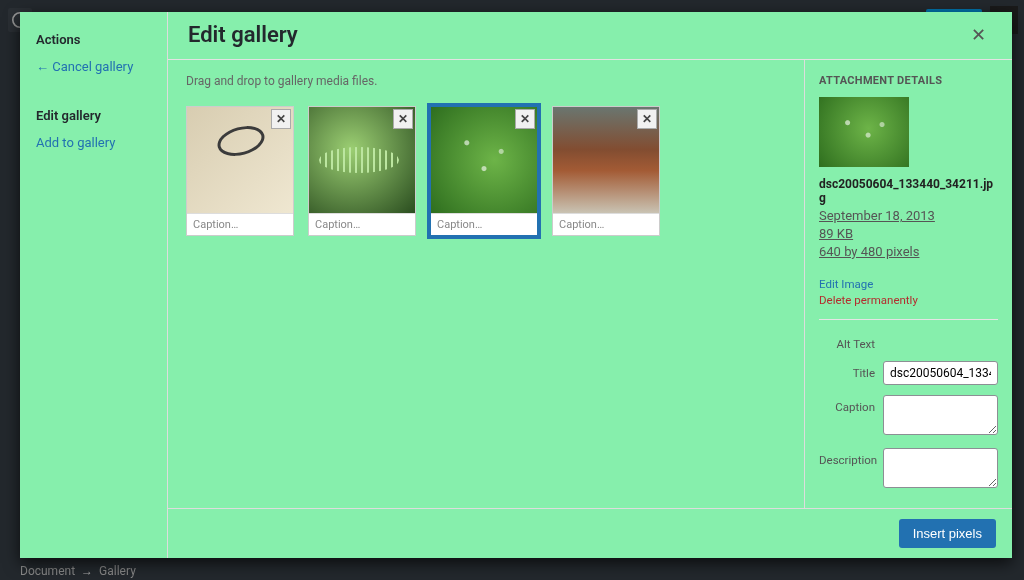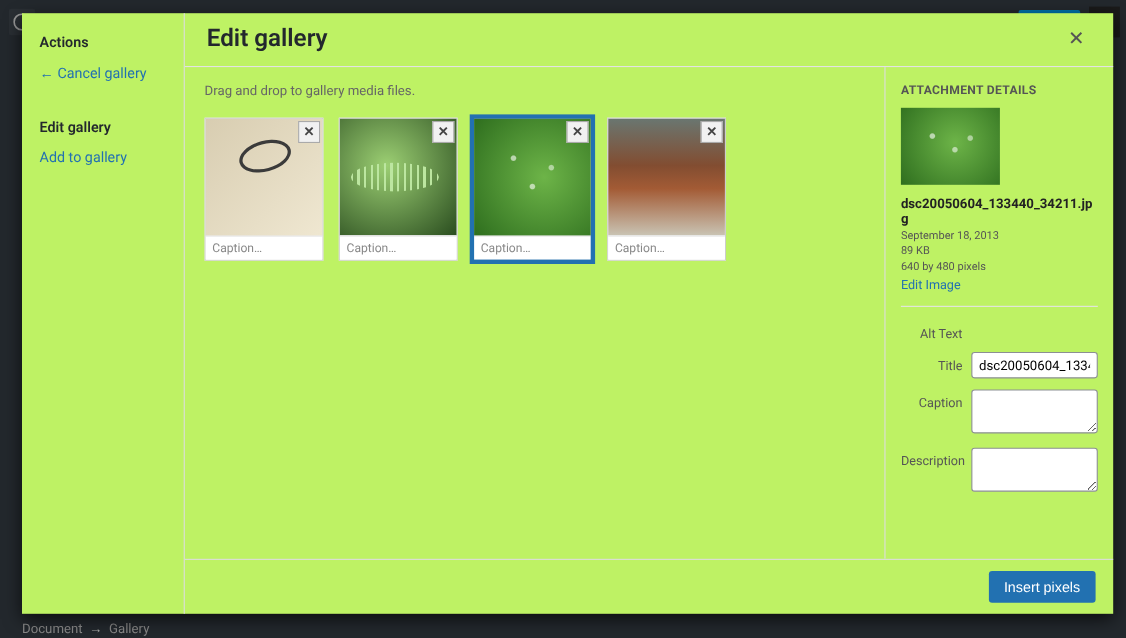--- a/index.html
+++ b/index.html
@@ -20,21 +20,21 @@
 }
 .wp-logo { width: 24px; height: 24px; background: #2a2f34; border-radius: 2px; display:flex; align-items:center; justify-content:center; }
 .backdrop-controls { position:absolute; right: 6px; top: 6px; display:flex; gap:8px; align-items:center; font-size:12px; color:#666; }
 .backdrop-btn { background:#0073aa; color:#fff; padding:4px 8px; border-radius:2px; font-size:12px; }
 .backdrop-link { color: #555; font-size:12px; }
 .backdrop-gear { width:28px; height:28px; background:#1a1a1a; display:flex; align-items:center; justify-content:center; }
 
 .modal {
   position: absolute;
   left: 20px; top: 12px; right: 12px; bottom: 22px;
-  background: #bef264;
+  background: #86efac;
   box-shadow: 0 5px 15px rgba(0,0,0,0.7);
   display: flex;
   justify-content: space-between;
 }
 .sidebar-left {
   width: 148px;
   border-right: 1px solid #ddd;
   padding-top: 10px;
 }
 .sidebar-left h3 {
@@ -100,21 +100,21 @@
   overflow:auto;
 }
 .details-title {
   font-size: 11px; font-weight:700; color:#555; letter-spacing:0.3px;
   margin-bottom: 10px;
 }
 .details-preview {
   width: 90px; height: 70px; background:#5c8a3d; margin-bottom: 10px;
 }
 .file-name { font-weight:700; font-size:12px; color:#222; margin-bottom:2px; word-break:break-all; }
-.meta-line { font-size:10px; color:#555; line-height:1.4; }
+.meta-line { font-size:13px; color:#555; line-height:1.4;text-decoration:underline; }
 .link-inline { color:#2271b1; cursor:pointer; font-size:11.5px; }
 .link-danger { color:#b32d2e; cursor:pointer; font-size:11.5px; }
 .sep { border-top:1px solid #e5e5e5; margin: 12px 0; }
 
 .field-row { display:flex; align-items:flex-start; margin-bottom:10px; gap:8px; }
 .field-row label { width: 56px; text-align:right; font-size:11.5px; color:#555; padding-top:5px; flex-shrink:0; }
 .field-row .control { flex:1; }
 .field-row input[type=text], .field-row textarea {
   width:100%; font-size:12px; padding:4px 6px;
   border:1px solid #8c8f94; border-radius:3px;
@@ -220,21 +220,22 @@
         </div>
       </div>
 
       <div class="details">
         <div class="details-title">ATTACHMENT DETAILS</div>
         <div class="details-preview preview-leaf"></div>
         <div class="file-name">dsc20050604_133440_34211.jpg</div>
         <div class="meta-line">September 18, 2013</div>
         <div class="meta-line">89 KB</div>
         <div class="meta-line">640 by 480 pixels</div>
-        <div class="link-inline" style="margin-top:2px;">Edit Image</div>
+        <div class="link-inline" style="margin-top:15px;">Edit Image</div>
+        <div class="link-danger" style="margin-top:2px;">Delete permanently</div>
         <div class="sep"></div>
 
         <div class="field-row">
           <label>Alt Text</label>
         </div>
 
         <div class="field-row">
           <label>Title</label>
           <div class="control">
             <input type="text" value="dsc20050604_133440_3" style="">

